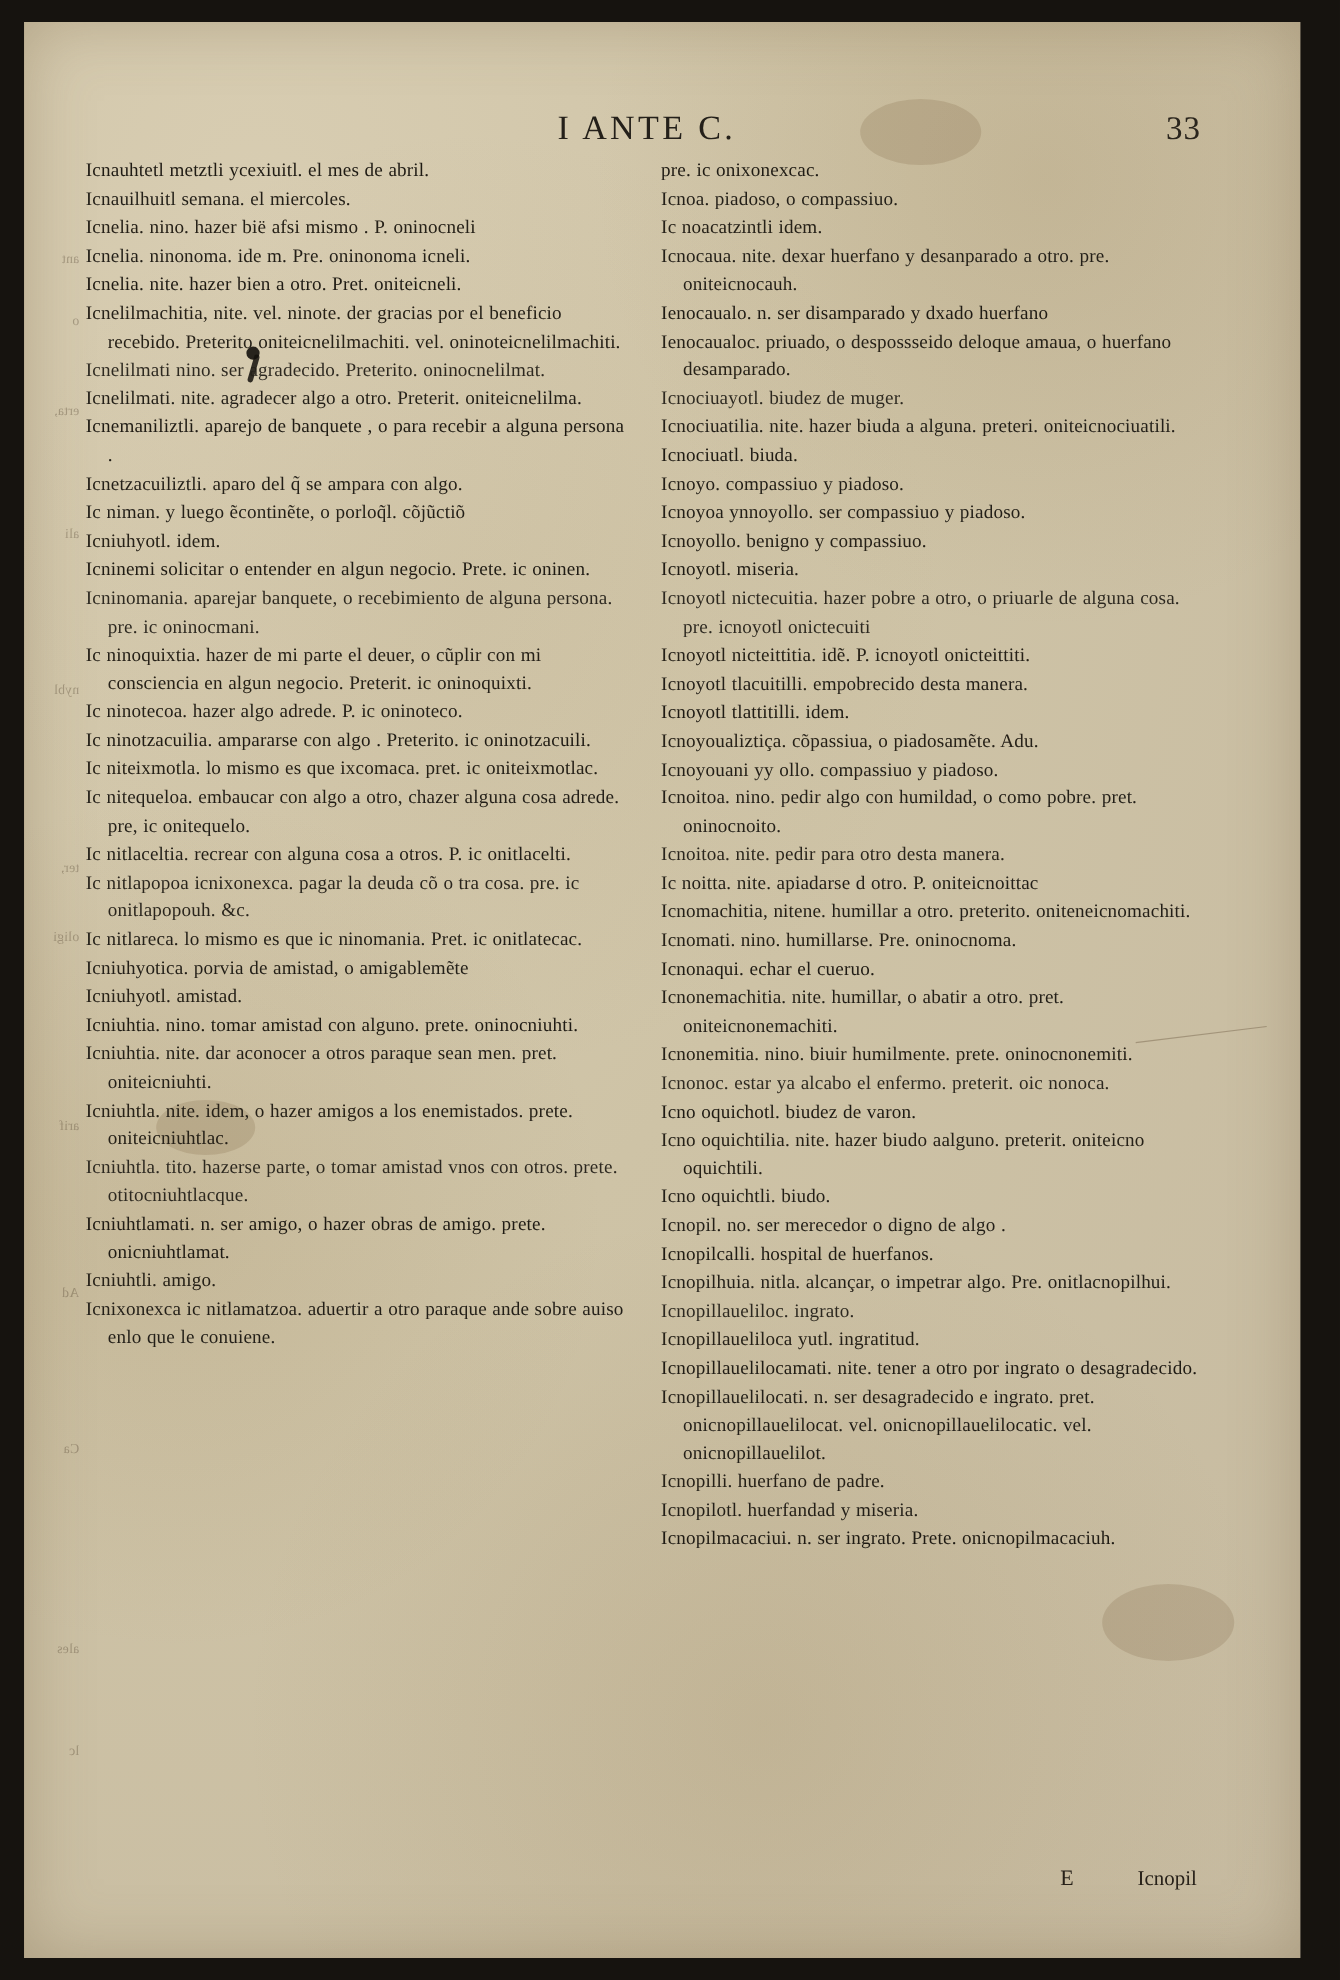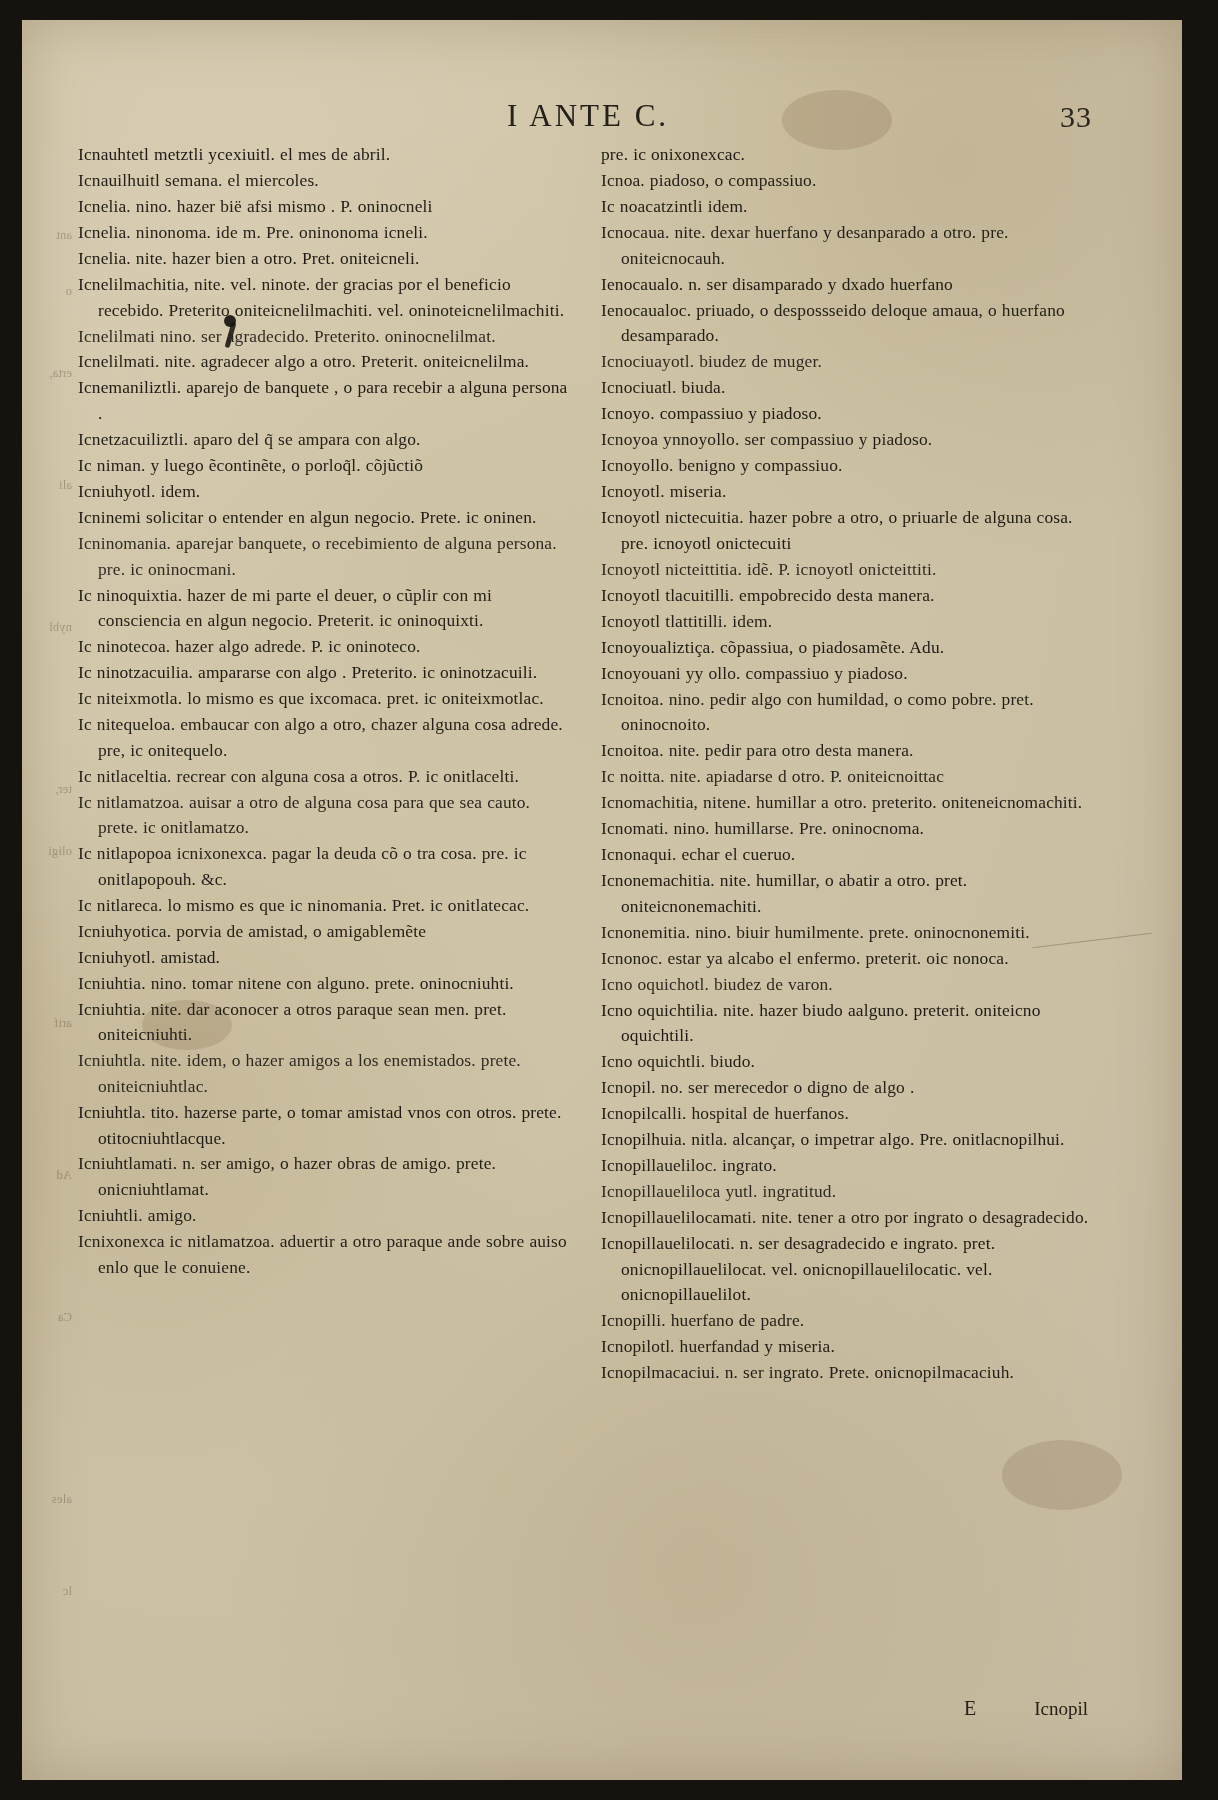--- a/index.html
+++ b/index.html
@@ -232,42 +232,42 @@
           <p class="entry">Ic niman. y luego ẽcontinẽte, o porloq̃l. cõjũctiõ</p>
           <p class="entry">Icniuhyotl. idem.</p>
           <p class="entry">Icninemi solicitar o entender en algun negocio. Prete. ic oninen.</p>
           <p class="entry">Icninomania. aparejar banquete, o recebimiento de alguna persona. pre. ic oninocmani.</p>
           <p class="entry">Ic ninoquixtia. hazer de mi parte el deuer, o cũplir con mi consciencia en algun negocio. Preterit. ic oninoquixti.</p>
           <p class="entry">Ic ninotecoa. hazer algo adrede. P. ic oninoteco.</p>
           <p class="entry">Ic ninotzacuilia. ampararse con algo . Preterito. ic oninotzacuili.</p>
           <p class="entry">Ic niteixmotla. lo mismo es que ixcomaca. pret. ic oniteixmotlac.</p>
           <p class="entry">Ic nitequeloa. embaucar con algo a otro, chazer alguna cosa adrede. pre, ic onitequelo.</p>
           <p class="entry">Ic nitlaceltia. recrear con alguna cosa a otros. P. ic onitlacelti.</p>
-          <p class="entry">Ic nitlamatzoa. auisar a otro de alguna cosa para que sea cauto. prete. ic onitlamatzo.</p>
           <p class="entry">Ic nitlapopoa icnixonexca. pagar la deuda cõ o tra cosa. pre. ic onitlapopouh. &amp;c.</p>
           <p class="entry">Ic nitlareca. lo mismo es que ic ninomania. Pret. ic onitlatecac.</p>
           <p class="entry">Icniuhyotica. porvia de amistad, o amigablemẽte</p>
           <p class="entry">Icniuhyotl. amistad.</p>
-          <p class="entry">Icniuhtia. nino. tomar nitene con alguno. prete. oninocniuhti.</p>
+          <p class="entry">Icniuhtia. nino. tomar amistad con alguno. prete. oninocniuhti.</p>
           <p class="entry">Icniuhtia. nite. dar aconocer a otros paraque sean men. pret. oniteicniuhti.</p>
           <p class="entry">Icniuhtla. nite. idem, o hazer amigos a los enemistados. prete. oniteicniuhtlac.</p>
           <p class="entry">Icniuhtla. tito. hazerse parte, o tomar amistad vnos con otros. prete. otitocniuhtlacque.</p>
           <p class="entry">Icniuhtlamati. n. ser amigo, o hazer obras de amigo. prete. onicniuhtlamat.</p>
           <p class="entry">Icniuhtli. amigo.</p>
           <p class="entry">Icnixonexca ic nitlamatzoa. aduertir a otro paraque ande sobre auiso enlo que le conuiene.</p>
         </div>
 
         <div class="col">
           <p class="entry">pre. ic onixonexcac.</p>
           <p class="entry">Icnoa. piadoso, o compassiuo.</p>
           <p class="entry">Ic noacatzintli idem.</p>
           <p class="entry">Icnocaua. nite. dexar huerfano y desanparado a otro. pre. oniteicnocauh.</p>
           <p class="entry">Ienocaualo. n. ser disamparado y dxado huerfano</p>
           <p class="entry">Ienocaualoc. priuado, o despossseido deloque amaua, o huerfano desamparado.</p>
           <p class="entry">Icnociuayotl. biudez de muger.</p>
+          <p class="entry">Icnociuatilia. nite. hazer biuda a alguna. preteri. oniteicnociuatili.</p>
           <p class="entry">Icnociuatl. biuda.</p>
           <p class="entry">Icnoyo. compassiuo y piadoso.</p>
           <p class="entry">Icnoyoa ynnoyollo. ser compassiuo y piadoso.</p>
           <p class="entry">Icnoyollo. benigno y compassiuo.</p>
           <p class="entry">Icnoyotl. miseria.</p>
           <p class="entry">Icnoyotl nictecuitia. hazer pobre a otro, o priuarle de alguna cosa. pre. icnoyotl onictecuiti</p>
           <p class="entry">Icnoyotl nicteittitia. idẽ. P. icnoyotl onicteittiti.</p>
           <p class="entry">Icnoyotl tlacuitilli. empobrecido desta manera.</p>
           <p class="entry">Icnoyotl tlattitilli. idem.</p>
           <p class="entry">Icnoyoualiztiça. cõpassiua, o piadosamẽte. Adu.</p>

